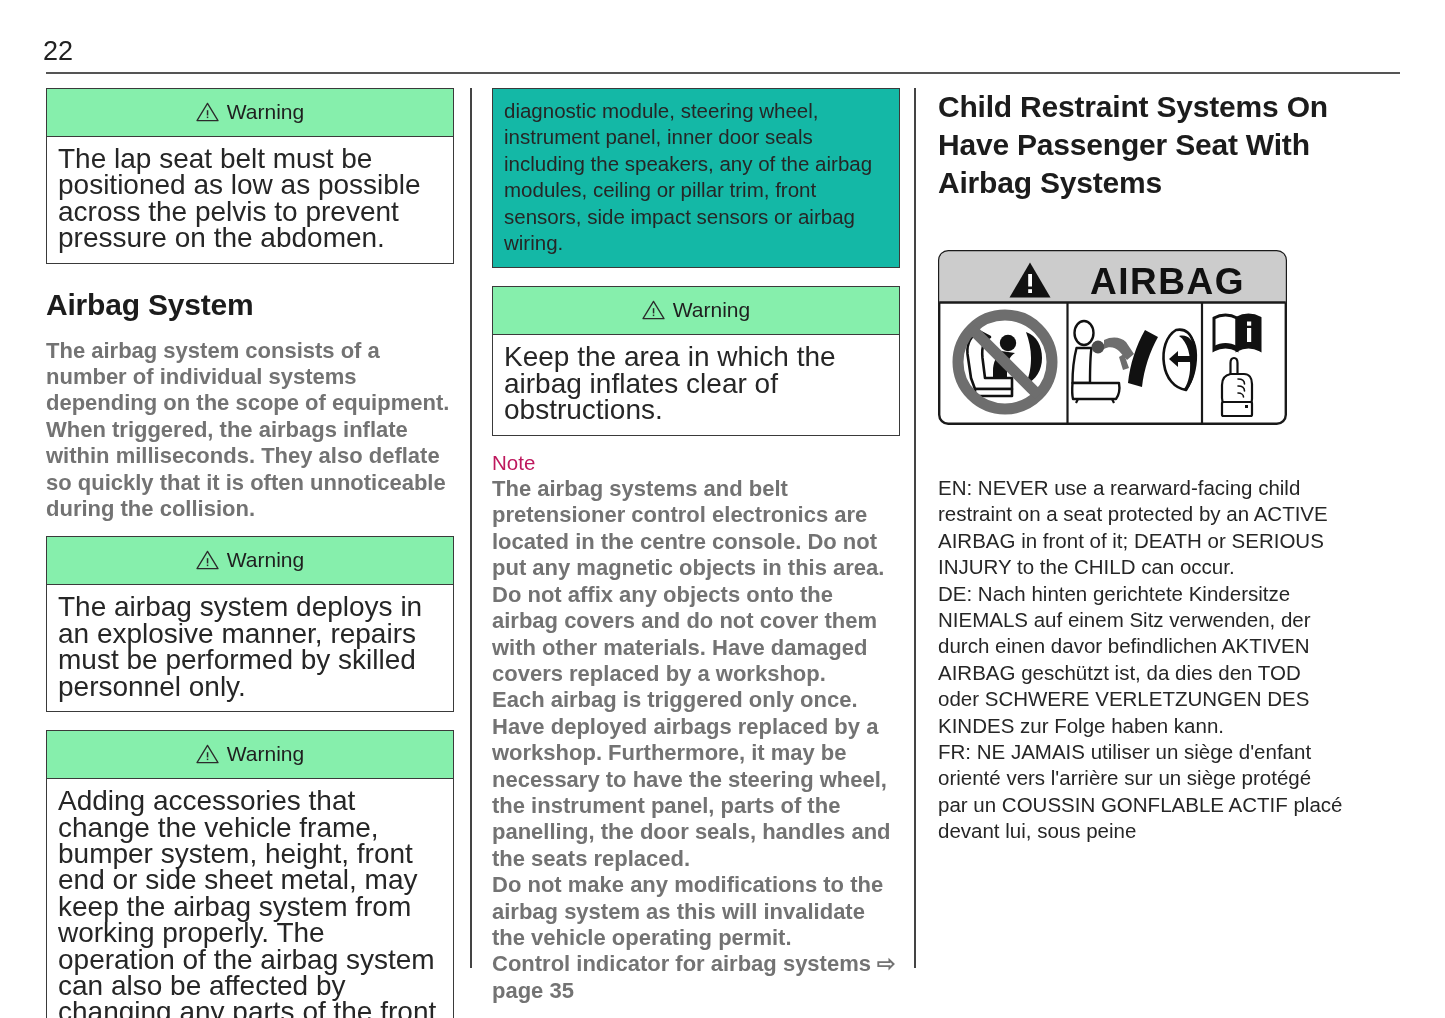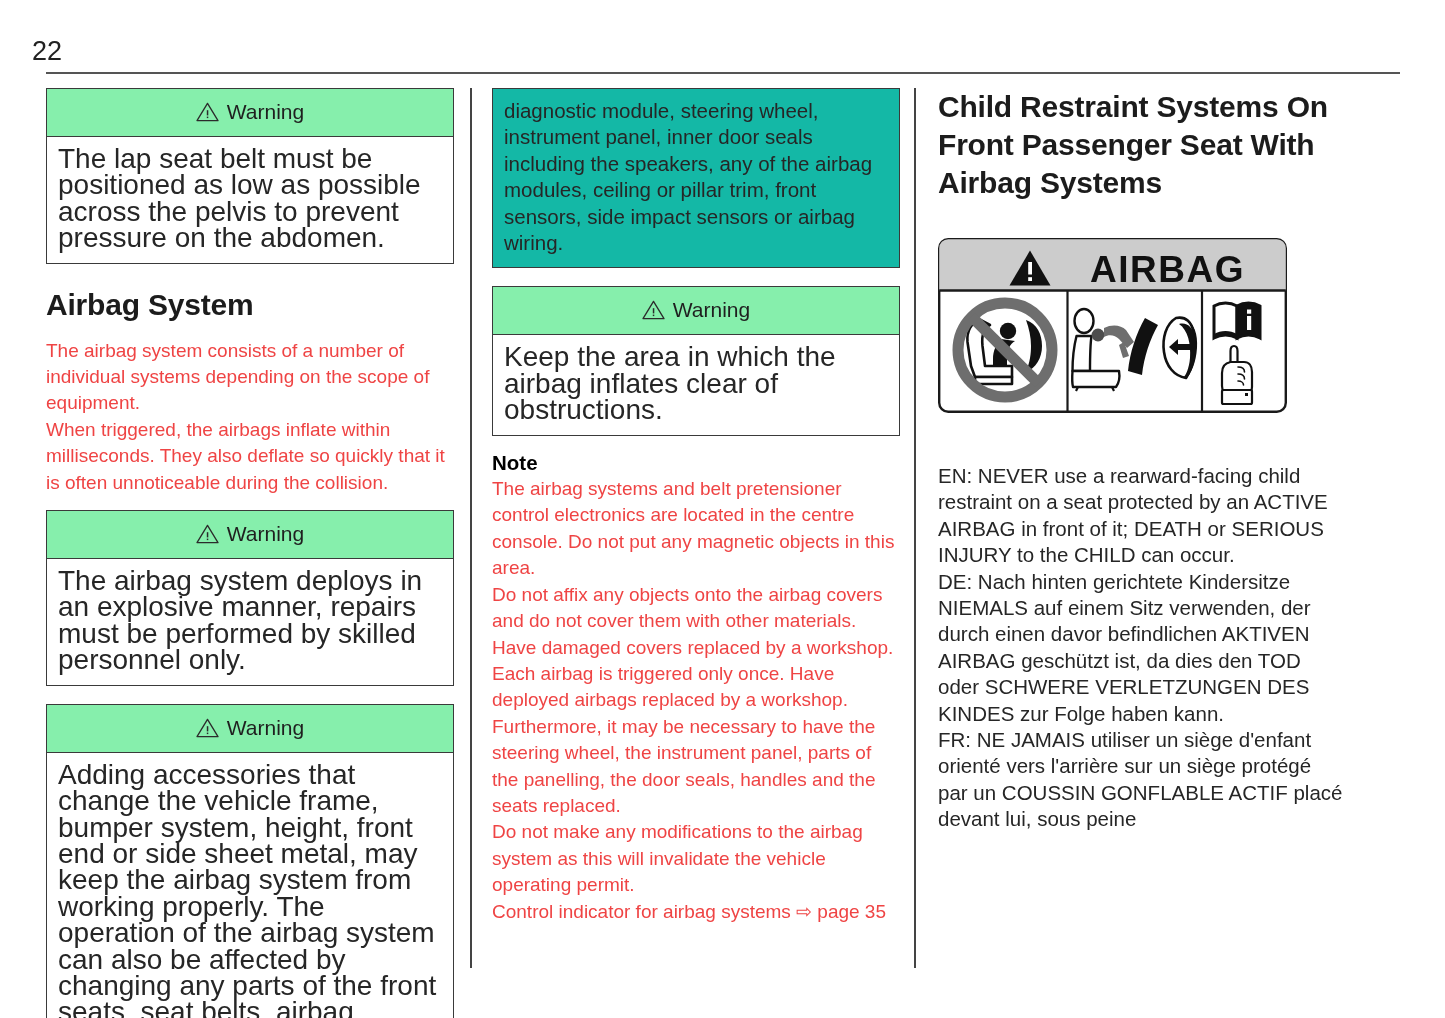--- a/index.html
+++ b/index.html
@@ -17,21 +17,21 @@
     width: 1445px;
     height: 1018px;
     background: #ffffff;
     overflow: hidden;
     box-sizing: border-box;
   }
 
   
   .page-header {
     position: absolute;
-    left: 32px;
+    left: 43px;
     top: 34px;
     width: 1354px;
     height: 40px;
   }
   .page-number {
     position: absolute;
     left: 0;
     top: 0;
     font-size: 27px;
     line-height: 34px;
@@ -115,36 +115,37 @@
   h2.section-title {
     margin: 22px 0 14px 0;
     font-size: 30px;
     line-height: 38px;
     font-weight: bold;
     color: #1c1c1c;
     letter-spacing: -0.2px;
   }
   h2.section-title.tight { margin-top: 0; }
   .body-text {
-    font-size: 19px;
-    line-height: 26.4px;
-    color: #ef4444;
+    font-size: 22px;
+    line-height: 26.4px;
+    color: #737373;
     margin: 0 0 0 0;
+    font-weight: bold;
   }
   .note-label {
     font-size: 20.5px;
     line-height: 26.4px;
-    font-weight: bold;
-    color: #000000;
+    font-weight: normal;
+    color: #be185d;
   }
   .para { margin: 0; }
 
   
   .airbag-label-wrap {
-    margin-top: 36px;
+    margin-top: 48px;
   }
   .airbag-label {
     width: 349px;
     height: 175px;
     display: block;
   }
   .multilang {
     margin-top: 50px;
     font-size: 20.5px;
     line-height: 26.4px;
@@ -237,21 +238,21 @@
     <p class="body-text para">The airbag systems and belt pretensioner control electronics are located in the centre console. Do not put any magnetic objects in this area.</p>
     <p class="body-text para">Do not affix any objects onto the airbag covers and do not cover them with other materials. Have damaged covers replaced by a workshop.</p>
     <p class="body-text para">Each airbag is triggered only once. Have deployed airbags replaced by a workshop. Furthermore, it may be necessary to have the steering wheel, the instrument panel, parts of the panelling, the door seals, handles and the seats replaced.</p>
     <p class="body-text para">Do not make any modifications to the airbag system as this will invalidate the vehicle operating permit.</p>
     <p class="body-text para">Control indicator for airbag systems ⇨ page 35</p>
 
   </div>
 
   <div class="col col-right">
 
-    <h2 class="section-title tight">Child Restraint Systems On Front Passenger Seat With Airbag Systems</h2>
+    <h2 class="section-title tight">Child Restraint Systems On Have Passenger Seat With Airbag Systems</h2>
 
     <div class="airbag-label-wrap">
       <svg class="airbag-label" viewBox="0 0 349 175">
 
         <rect x="1.2" y="1.2" width="346.6" height="172.6" rx="9" ry="9" fill="#ffffff" stroke="#1a1a1a" stroke-width="2.4"></rect>
 
         <path d="M1.2 10.2 a9 9 0 0 1 9 -9 H338.8 a9 9 0 0 1 9 9 V52.5 H1.2 Z" fill="#cccccc"></path>
         <line x1="1.2" y1="52.5" x2="347.8" y2="52.5" stroke="#1a1a1a" stroke-width="2.4"></line>
 
         <g>

